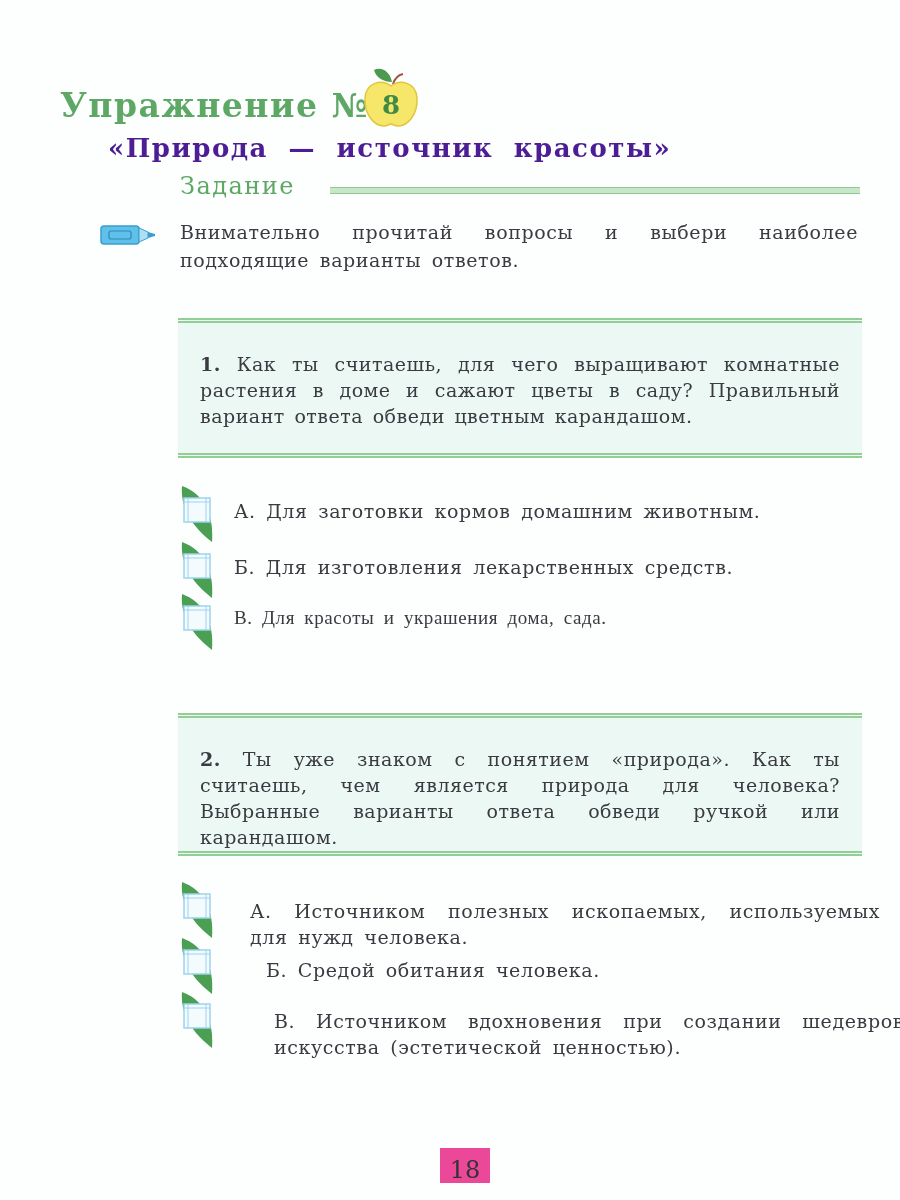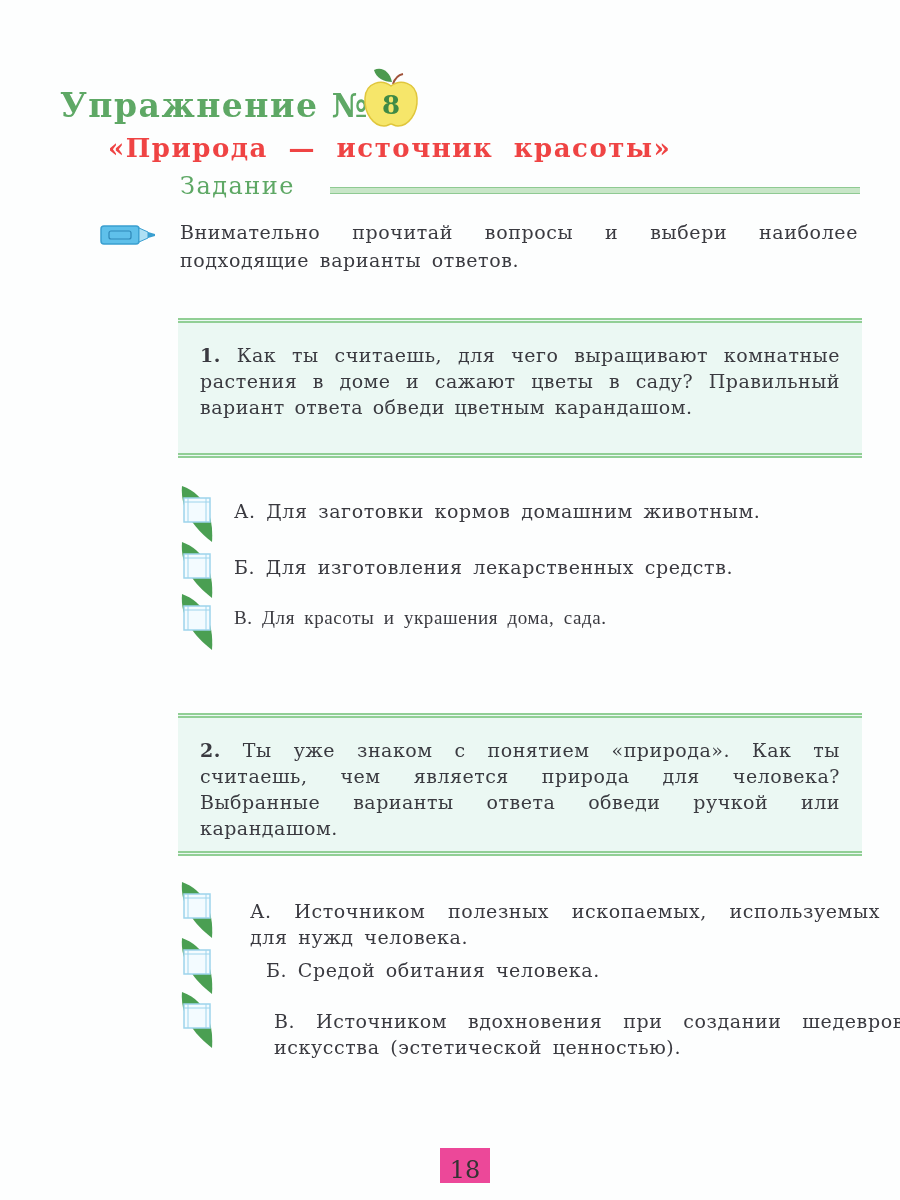--- a/index.html
+++ b/index.html
@@ -9,41 +9,41 @@
     font-family:"DejaVu Serif","Liberation Serif",serif;
     color:#3a3a40;
   }
   .abs { position:absolute; }
   .title-line1 {
     left:60px; top:86px; font-size:33px; font-weight:bold; color:#5ea865;
     letter-spacing:1.5px; white-space:nowrap;
   }
   .apple { left:360px; top:62px; width:62px; height:68px; }
   .title-line2 {
-    left:108px; top:133px; font-size:26px; font-weight:bold; color:#ef4444;
+    left:108px; top:133px; font-size:26px; font-weight:bold; color:#4c1d95;
     letter-spacing:1.5px; word-spacing:10px; white-space:nowrap;
   }
   .zadanie {
     left:180px; top:172px; font-size:24px; color:#5ea865;
     letter-spacing:1.5px;
   }
   .zadanie-rule {
     left:330px; top:187px; width:530px; height:5px;
     border-top:1.5px solid #8fca92; border-bottom:1.5px solid #8fca92;
     background:#c8e6c8;
   }
   .marker-icon { left:100px; top:224px; width:56px; height:22px; }
   .instruction {
     left:180px; top:218px; width:678px; font-size:19px; line-height:28px;
     letter-spacing:0.6px; word-spacing:4px; text-align:justify;
   }
   .qbox {
     left:178px; width:684px; background:#ebf8f3;
     border-top:5px double #91cf95; border-bottom:5px double #91cf95;
-    box-sizing:border-box; padding:19px 22px 14px 22px;
+    box-sizing:border-box; padding:28px 22px 14px 22px;
   }
   .qbox p {
     margin:0; font-size:19px; line-height:26px; letter-spacing:0.5px;
     word-spacing:3px; text-align:justify; color:#3a3a40;
   }
   .qnum { font-weight:bold; }
   .opt-icon { width:44px; height:60px; }
   .opt-text {
     font-size:19px; line-height:26px; letter-spacing:0.6px; word-spacing:4px;
     text-align:justify; color:#3a3a40;

